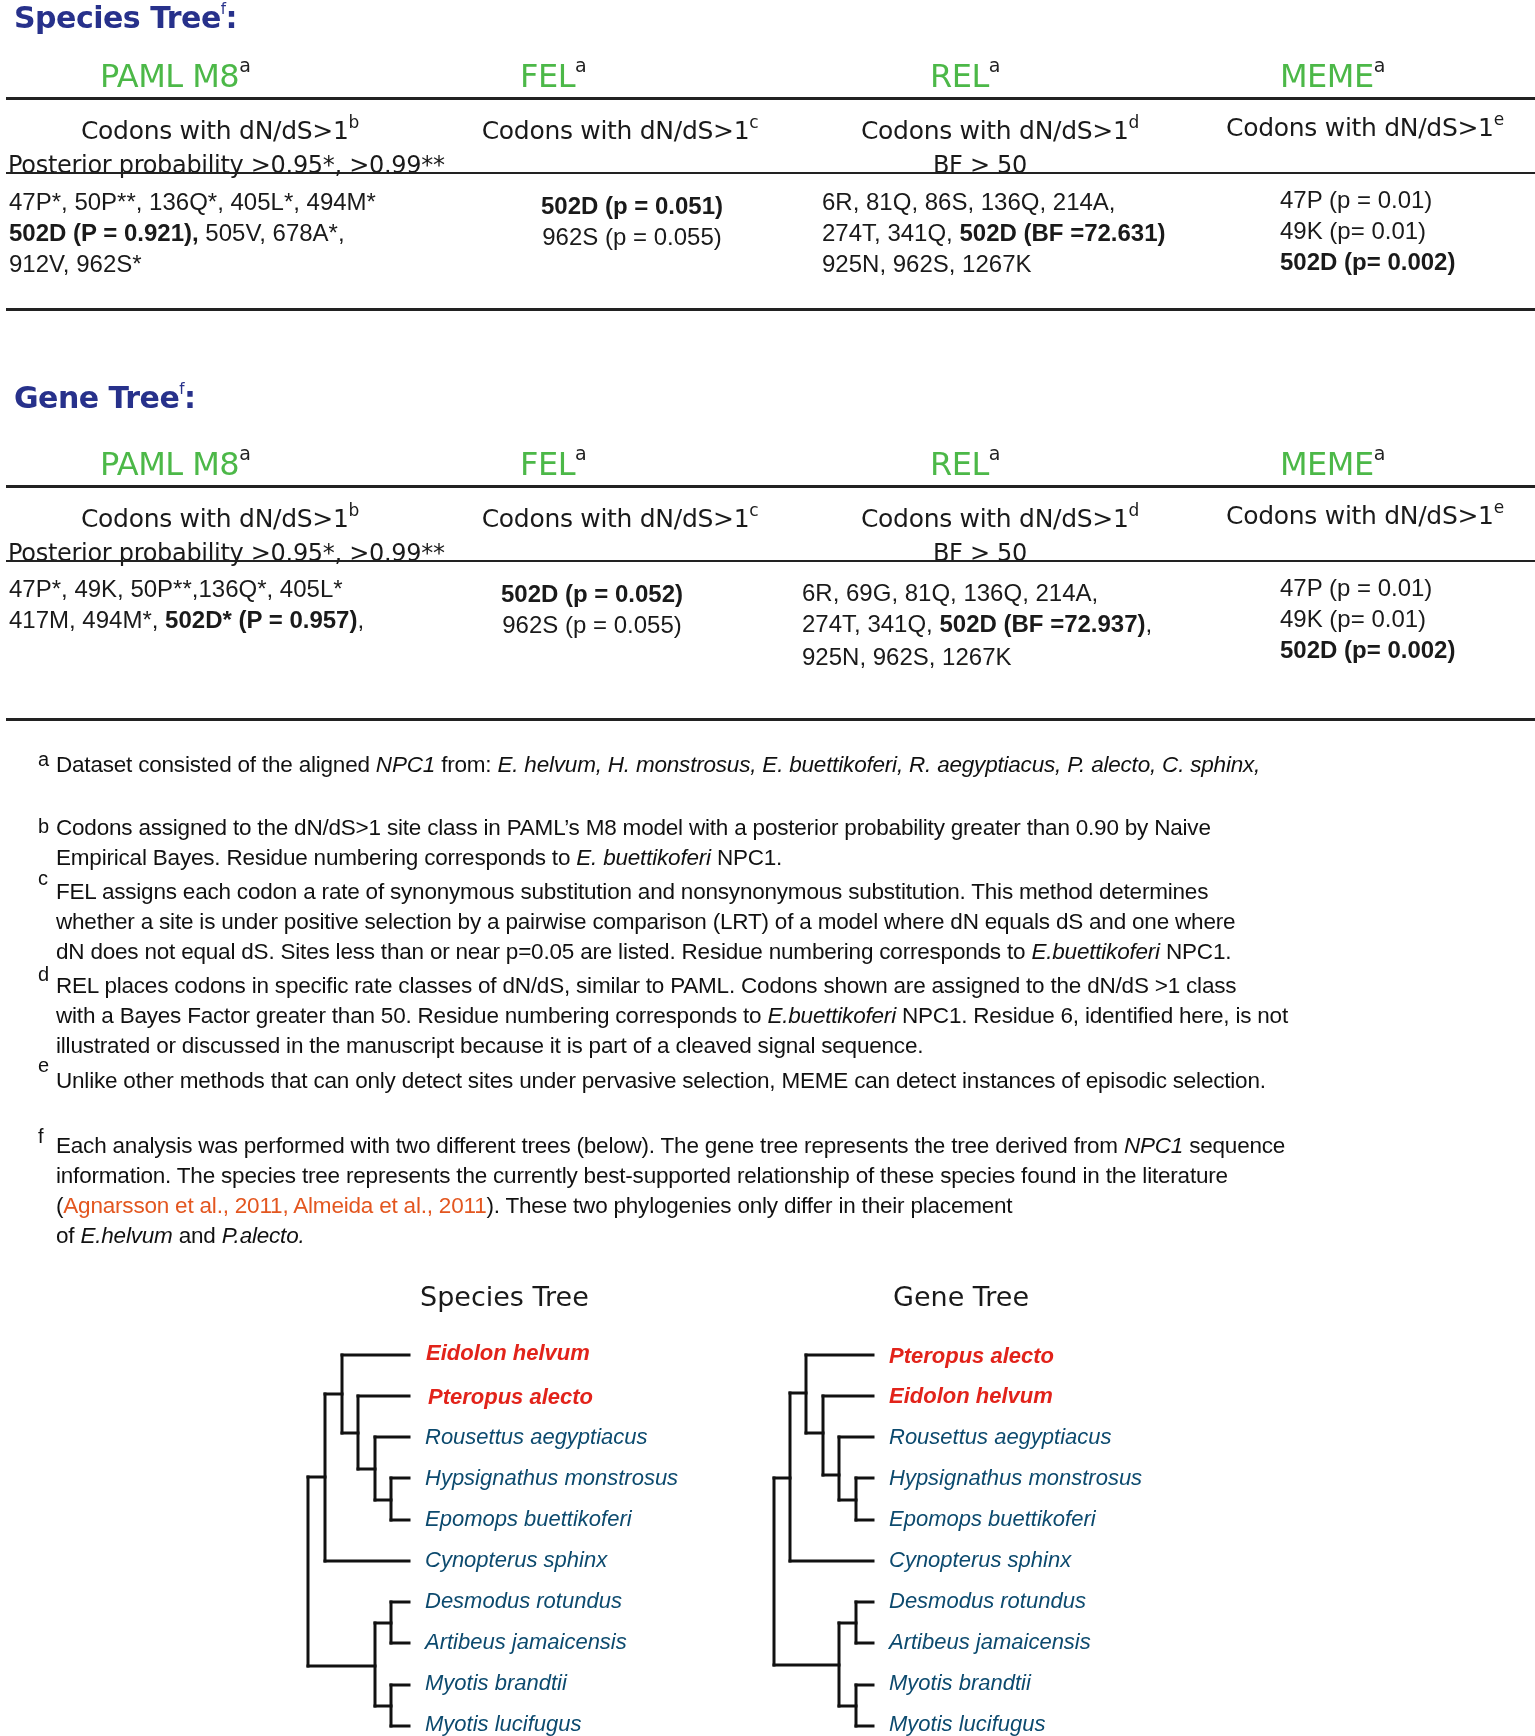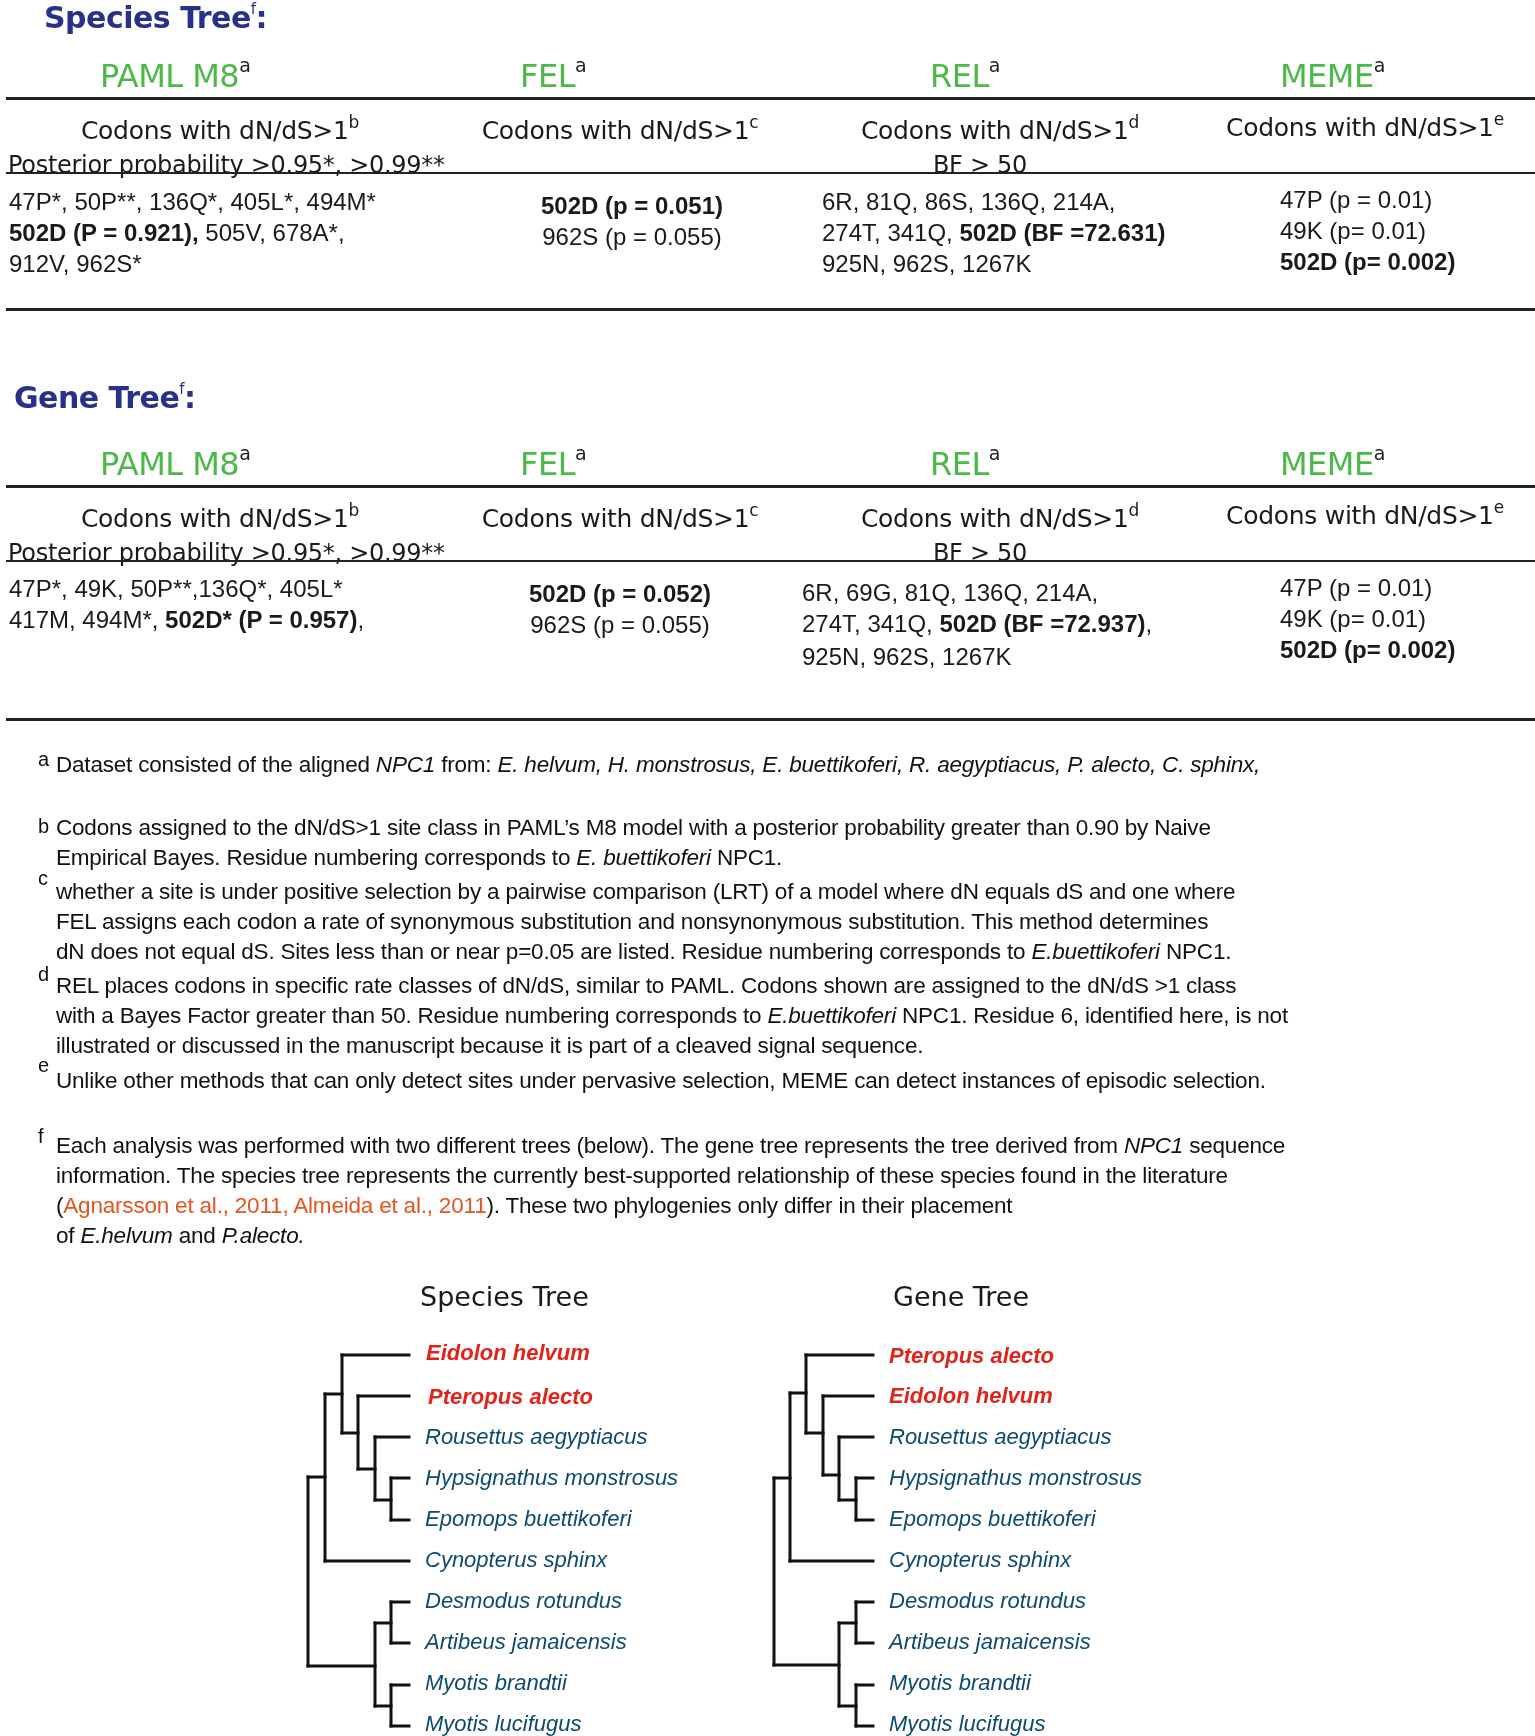--- a/index.html
+++ b/index.html
@@ -37,21 +37,21 @@
   .cite { color: #e3561f; }
   .tree-title { font-family: "DejaVu Sans", sans-serif; font-size: 27px; color: #1a1a1a; white-space: nowrap; }
   .taxon { font-size: 22px; font-style: italic; white-space: nowrap; color: #0c4a6e; }
   .taxon.red { color: #e2231a; font-weight: bold; }
   svg.tree line { stroke: #111; stroke-width: 3; stroke-linecap: square; }
 </style>
 </head>
 <body>
 
 <div>
-  <div class="abs section-title" style="left:14px; top:0px;margin-left:30px;"><span>Species Tree</span><sup>f</sup>:</div>
+  <div class="abs section-title" style="left:14px; top:0px;"><span>Species Tree</span><sup>f</sup>:</div>
 
   <div class="abs method" style="left:100px; width:230px; top:54px;"><span>PAML M8</span><sup>a</sup></div>
   <div class="abs method" style="left:520px; width:170px; top:54px;"><span>FEL</span><sup>a</sup></div>
   <div class="abs method" style="left:930px; width:170px; top:54px;"><span>REL</span><sup>a</sup></div>
   <div class="abs method" style="left:1280px; width:170px; top:54px;"><span>MEME</span><sup>a</sup></div>
 
   <div class="rule thick" style="top:97px;"></div>
 
   <div class="abs subhead" style="left:0px; width:440px; top:105px;">
     <div><span>Codons with dN/dS&gt;1</span><sup>b</sup></div>
@@ -117,21 +117,21 @@
   <div class="abs subhead" style="left:1210px; width:310px; top:490px;">
     <div><span>Codons with dN/dS&gt;1</span><sup>e</sup></div>
   </div>
 
   <div class="rule thin" style="top:560px;"></div>
 
   <div class="abs cell" style="left:9px; top:573px;">
     <div><span>47P*, 49K, 50P**,136Q*, 405L*</span></div>
     <div><span>417M, 494M*, </span><b>502D* (P = 0.957)</b><span>,</span></div>
   </div>
-  <div class="abs cell center" style="left:470px; width:300px; top:578px;">
+  <div class="abs cell center" style="left:442px; width:300px; top:578px;">
     <div><b>502D (p = 0.052)</b></div>
     <div><span>962S (p = 0.055)</span></div>
   </div>
   <div class="abs cell" style="left:802px; top:577px;">
     <div><span>6R, 69G, 81Q, 136Q, 214A,</span></div>
     <div><span>274T, 341Q, </span><b>502D (BF =72.937)</b><span>,</span></div>
     <div style="margin-top:2px;"><span>925N, 962S, 1267K</span></div>
   </div>
   <div class="abs cell" style="left:1280px; top:572px;">
     <div><span>47P (p = 0.01)</span></div>
@@ -149,22 +149,22 @@
   </div>
 
   <div class="abs note" style="left:56px; top:813px;">
     <span class="mark" style="left:-18px; top:-2px;">b</span>
     <div>Codons assigned to the dN/dS&gt;1 site class in PAML’s M8 model with a posterior probability greater than 0.90 by Naive</div>
     <div><span>Empirical Bayes. Residue numbering corresponds to </span><i>E. buettikoferi</i><span> NPC1.</span></div>
   </div>
 
   <div class="abs note" style="left:56px; top:877px;">
     <span class="mark" style="left:-18px; top:-14px;">c</span>
+    <div>FEL assigns each codon a rate of synonymous substitution and nonsynonymous substitution. This method determines</div>
     <div>whether a site is under positive selection by a pairwise comparison (LRT) of a model where dN equals dS and one where</div>
-    <div>FEL assigns each codon a rate of synonymous substitution and nonsynonymous substitution. This method determines</div>
     <div><span>dN does not equal dS. Sites less than or near p=0.05 are listed. Residue numbering corresponds to </span><i>E.buettikoferi</i><span> NPC1.</span></div>
   </div>
 
   <div class="abs note" style="left:56px; top:971px;">
     <span class="mark" style="left:-18px; top:-12px;">d</span>
     <div>REL places codons in specific rate classes of dN/dS, similar to PAML. Codons shown are assigned to the dN/dS &gt;1 class</div>
     <div><span>with a Bayes Factor greater than 50.  Residue numbering corresponds to </span><i>E.buettikoferi</i><span> NPC1. Residue 6, identified here, is not</span></div>
     <div>illustrated or discussed in the manuscript because it is part of a cleaved signal sequence.</div>
   </div>
 

